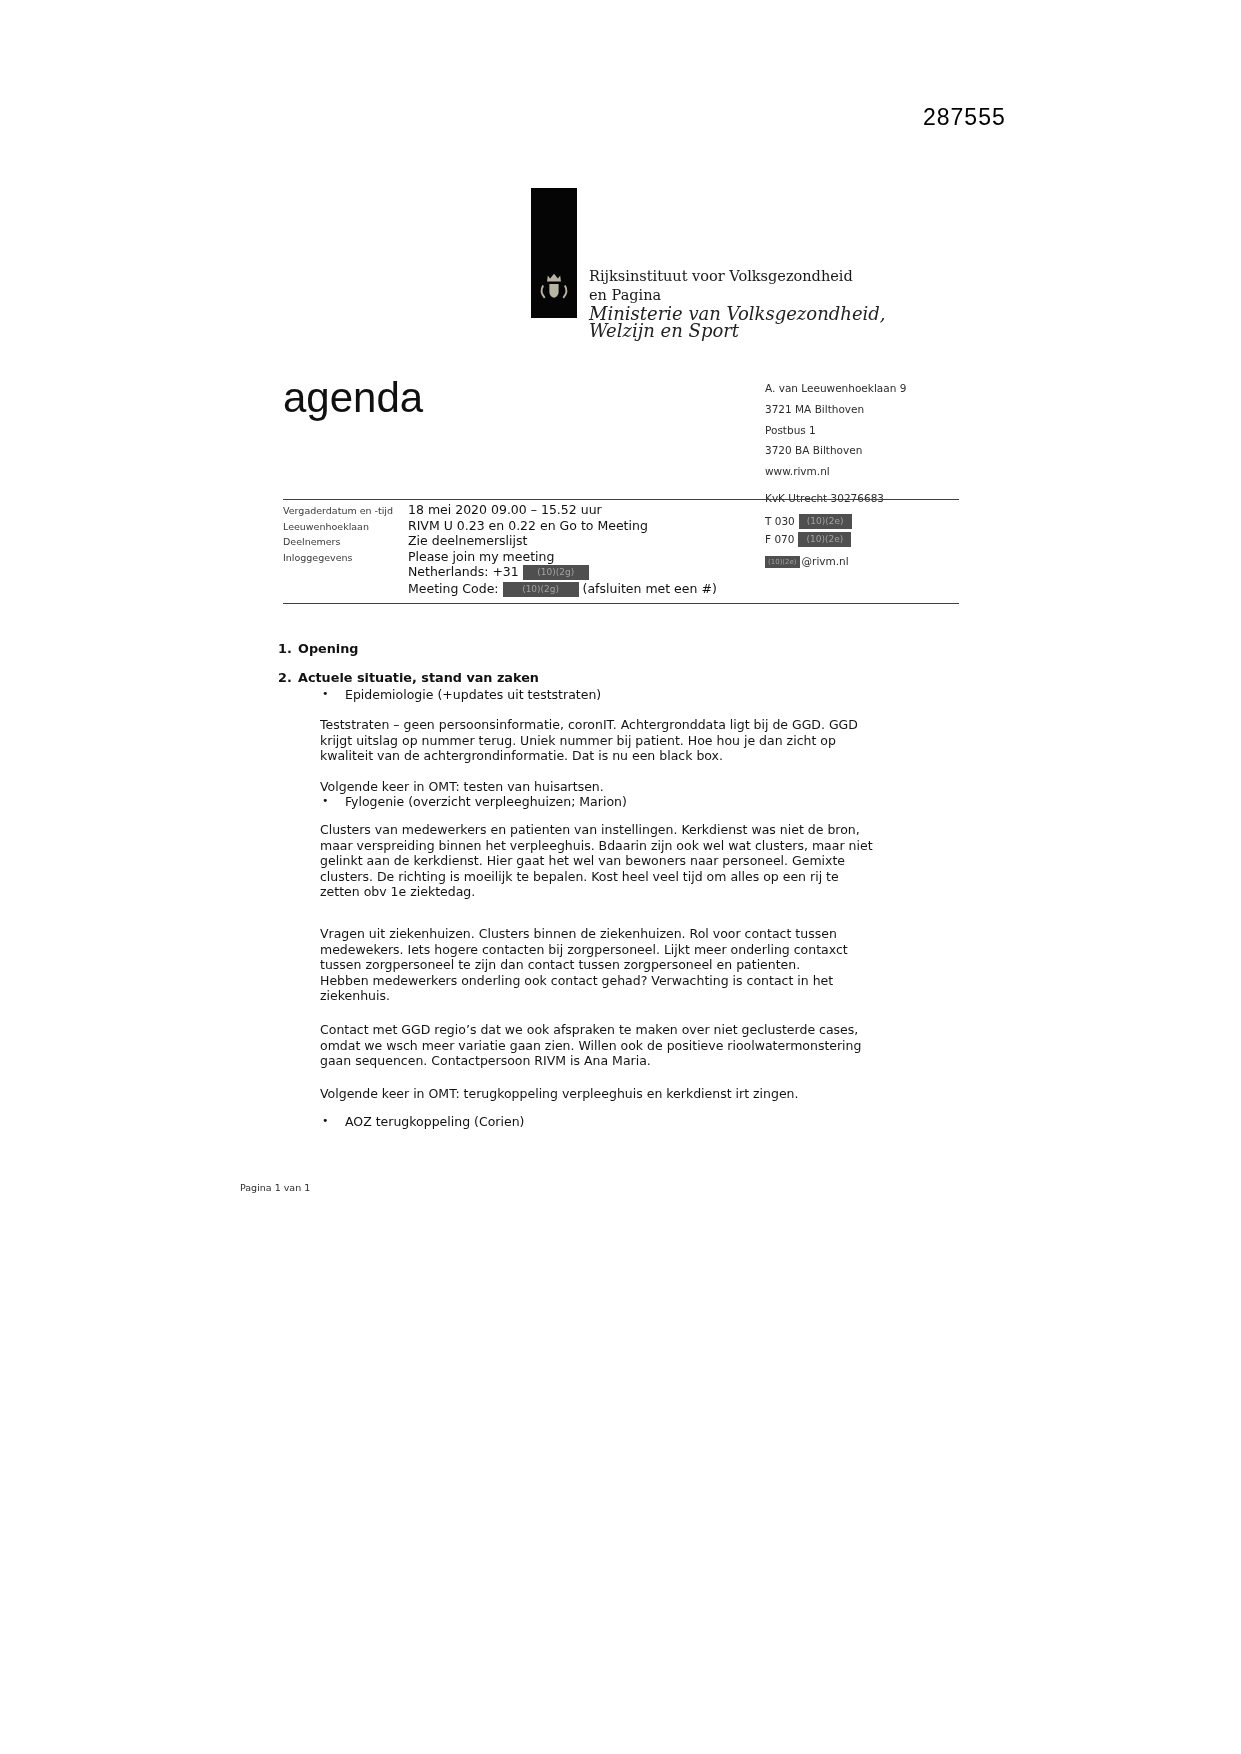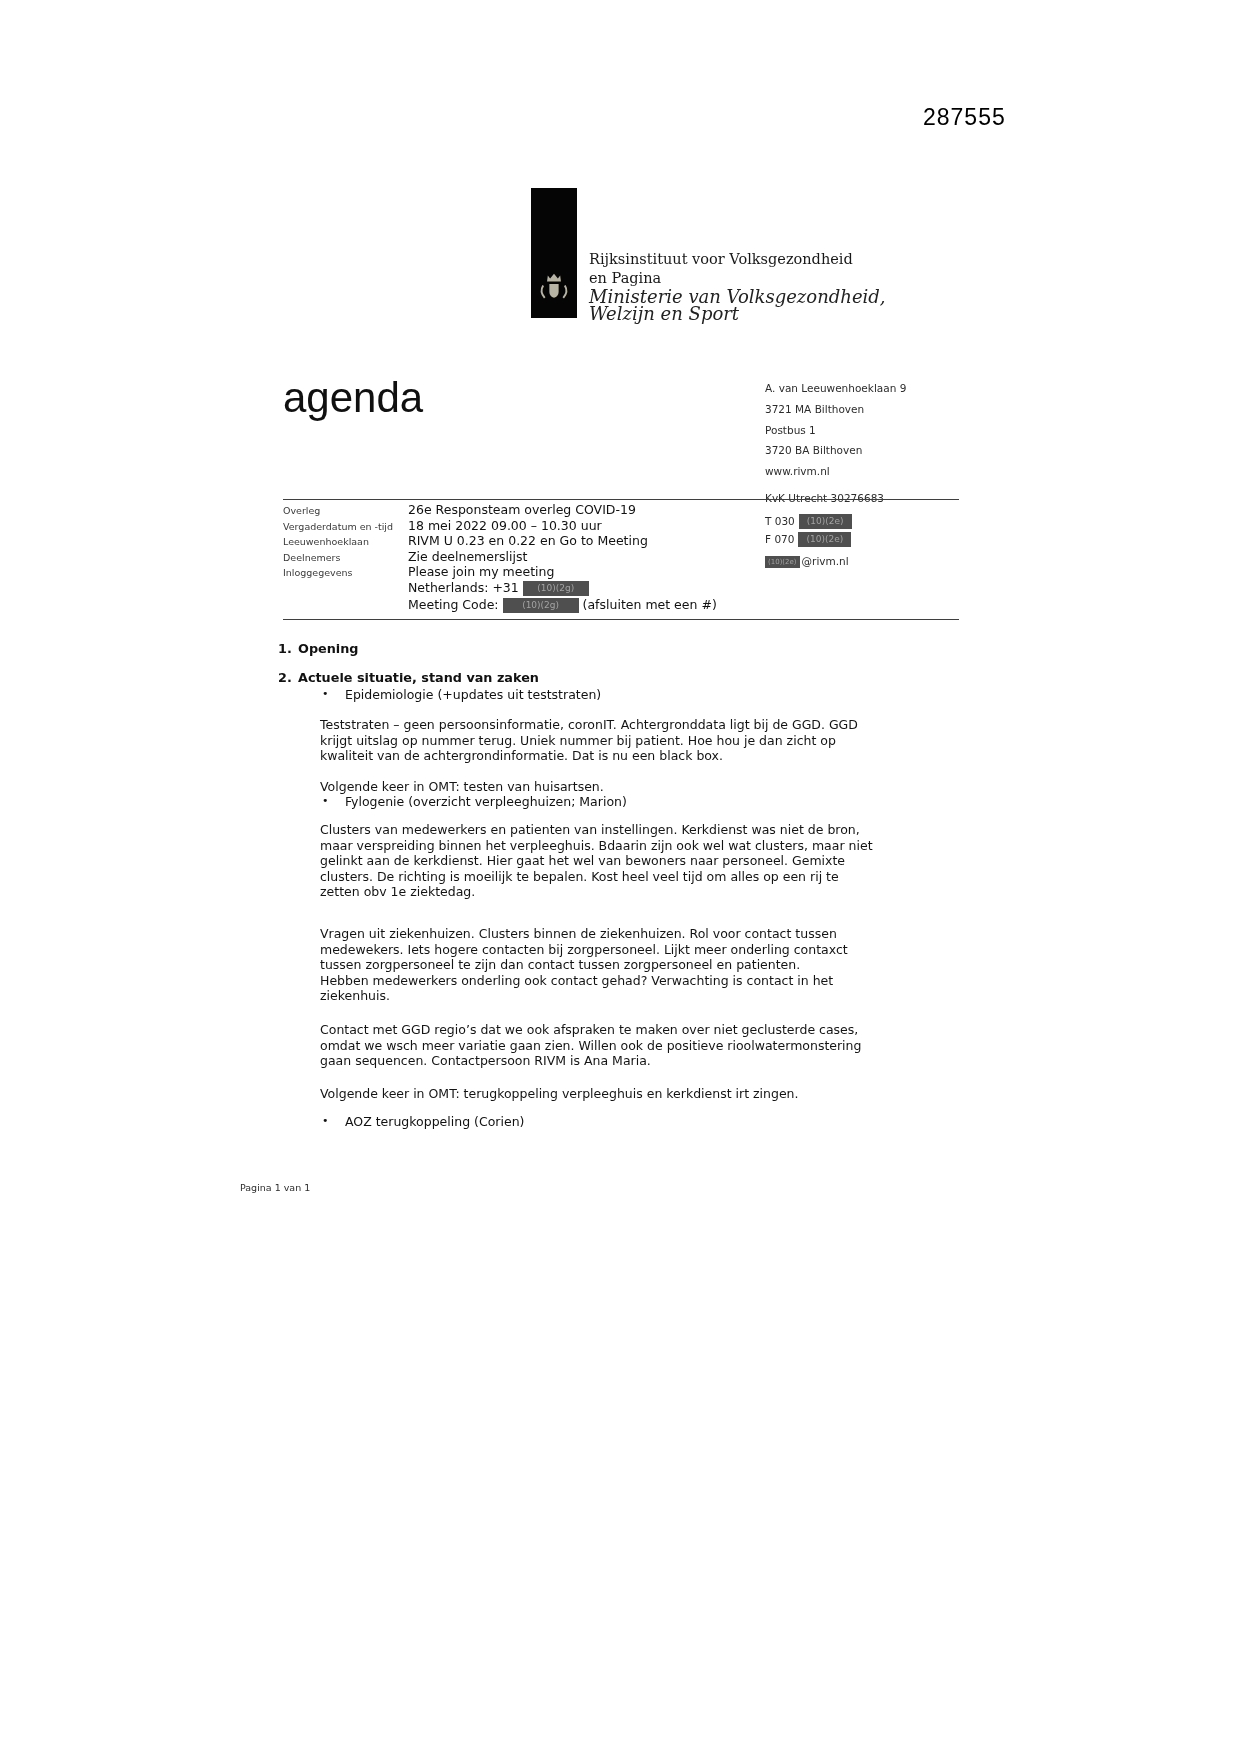--- a/index.html
+++ b/index.html
@@ -12,21 +12,21 @@
   .abs { position:absolute; }
 
   .doc-number {
     left:923px; top:104px; font-size:23px; color:#000;
     font-family:"Liberation Sans", sans-serif; letter-spacing:1px;
   }
 
   
   .ribbon { left:531px; top:188px; width:46px; height:130px; background:#050505; }
   .emblem { position:absolute; left:7px; bottom:14px; width:32px; height:34px; }
-  .logo-text { left:589px; top:250px; }
+  .logo-text { left:589px; top:267px; }
   .org-line { font-family:"DejaVu Serif", serif; font-size:14.5px; line-height:19px; color:#181818; }
   .ministry-line { font-family:"DejaVu Serif", serif; font-style:italic; font-size:18px; line-height:17px; color:#222; }
 
   .agenda-title { left:283px; top:374px; font-family:"Liberation Sans", sans-serif; font-size:42px; font-weight:400; color:#101010; }
 
   
   .address { left:765px; top:374px; width:230px; font-size:10.5px; line-height:12.8px; color:#2c2c2c; }
   .addr-gap { height:6px; }
   .addr-row { white-space:nowrap; margin-top:8px; }
   .phone-row { margin-top:3px; }
@@ -97,26 +97,22 @@
     <div class="addr-row phone-row">
       <span>F  070</span><span class="redact">(10)(2e)</span>
     </div>
     <div class="addr-row">
       <span class="redact small">(10)(2e)</span><span>@rivm.nl</span>
     </div>
   </div>
 
   <div class="abs meeting">
     <div class="m-row">
-      <div class="m-label">Overleg</div>
-      <div class="m-value">26e Responsteam overleg COVID-19</div>
-    </div>
-    <div class="m-row">
       <div class="m-label">Vergaderdatum en -tijd</div>
-      <div class="m-value">18 mei 2022 09.00 – 10.30 uur</div>
+      <div class="m-value">18 mei 2020 09.00 – 15.52 uur</div>
     </div>
     <div class="m-row">
       <div class="m-label">Leeuwenhoeklaan</div>
       <div class="m-value">RIVM U 0.23 en 0.22 en Go to Meeting</div>
     </div>
     <div class="m-row">
       <div class="m-label">Deelnemers</div>
       <div class="m-value">Zie deelnemerslijst</div>
     </div>
     <div class="m-row">

